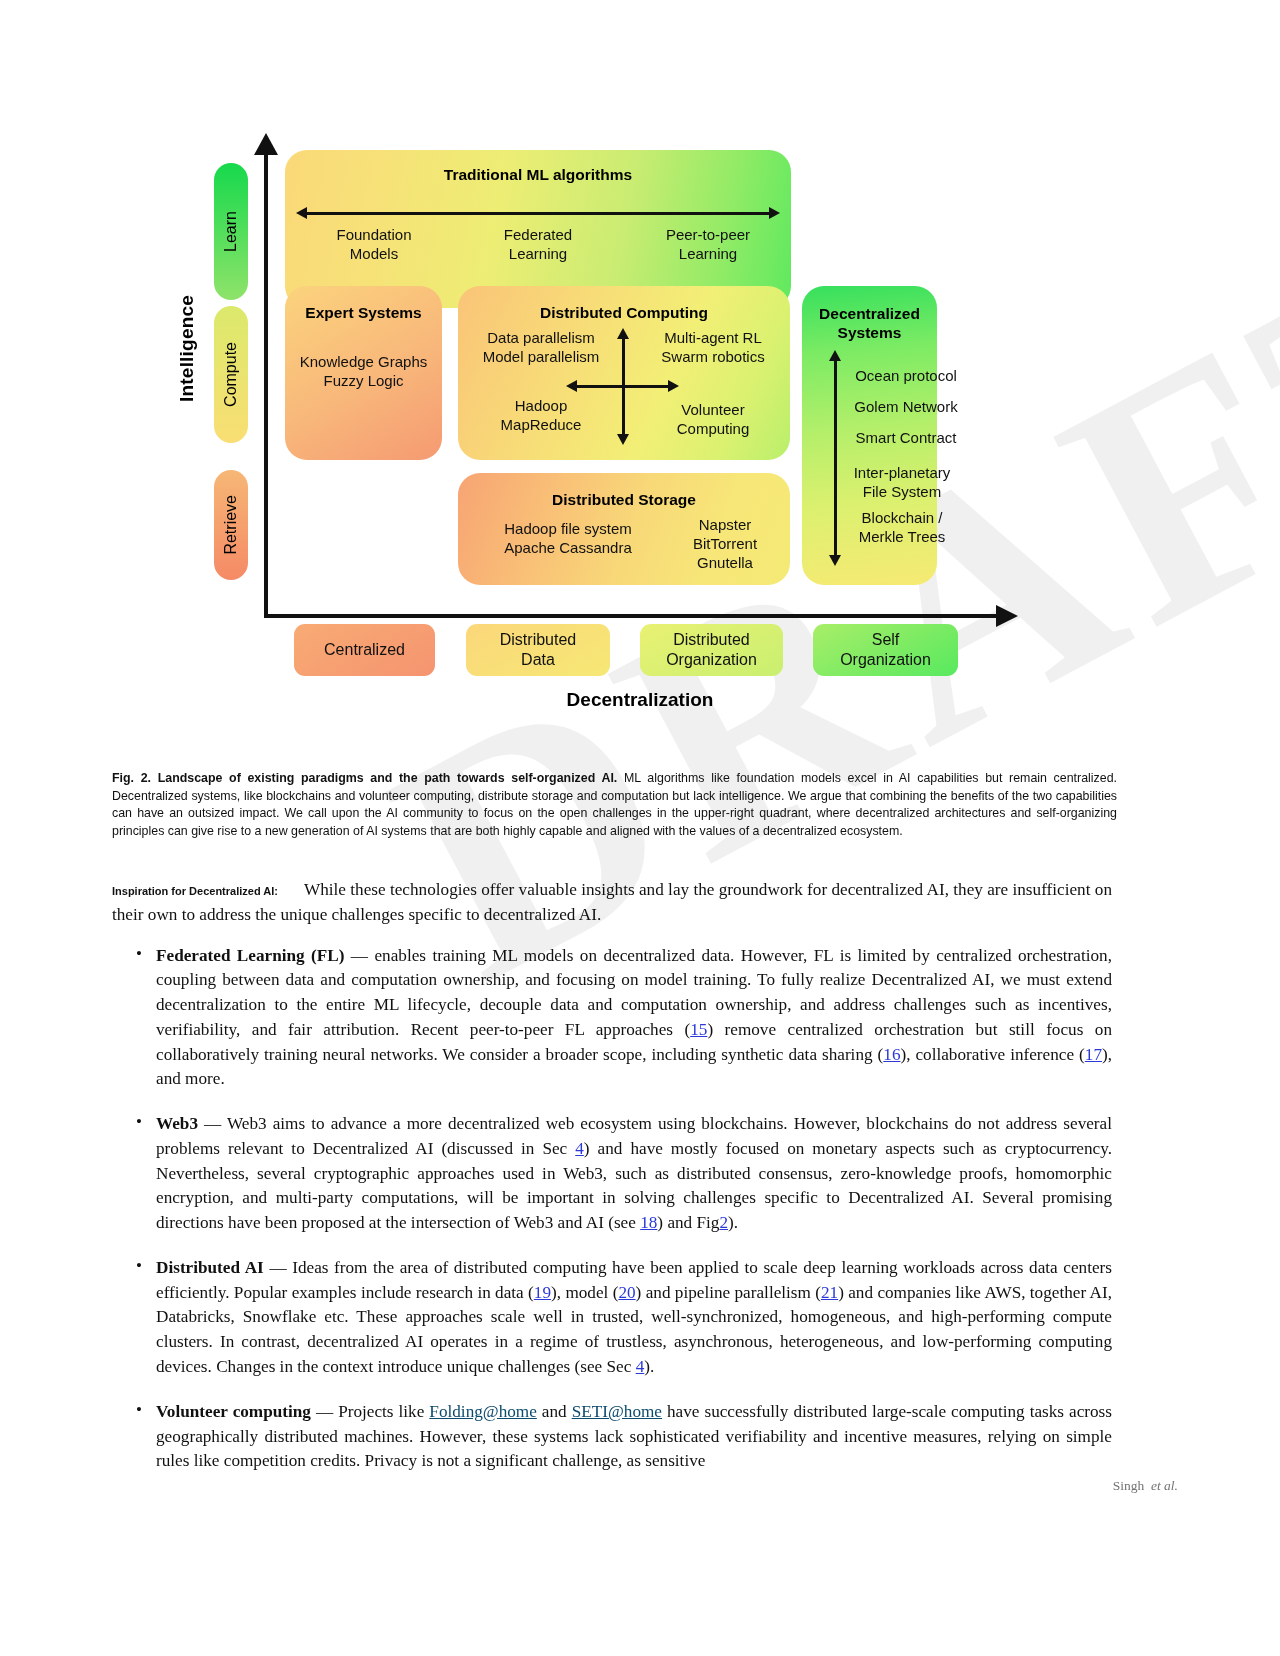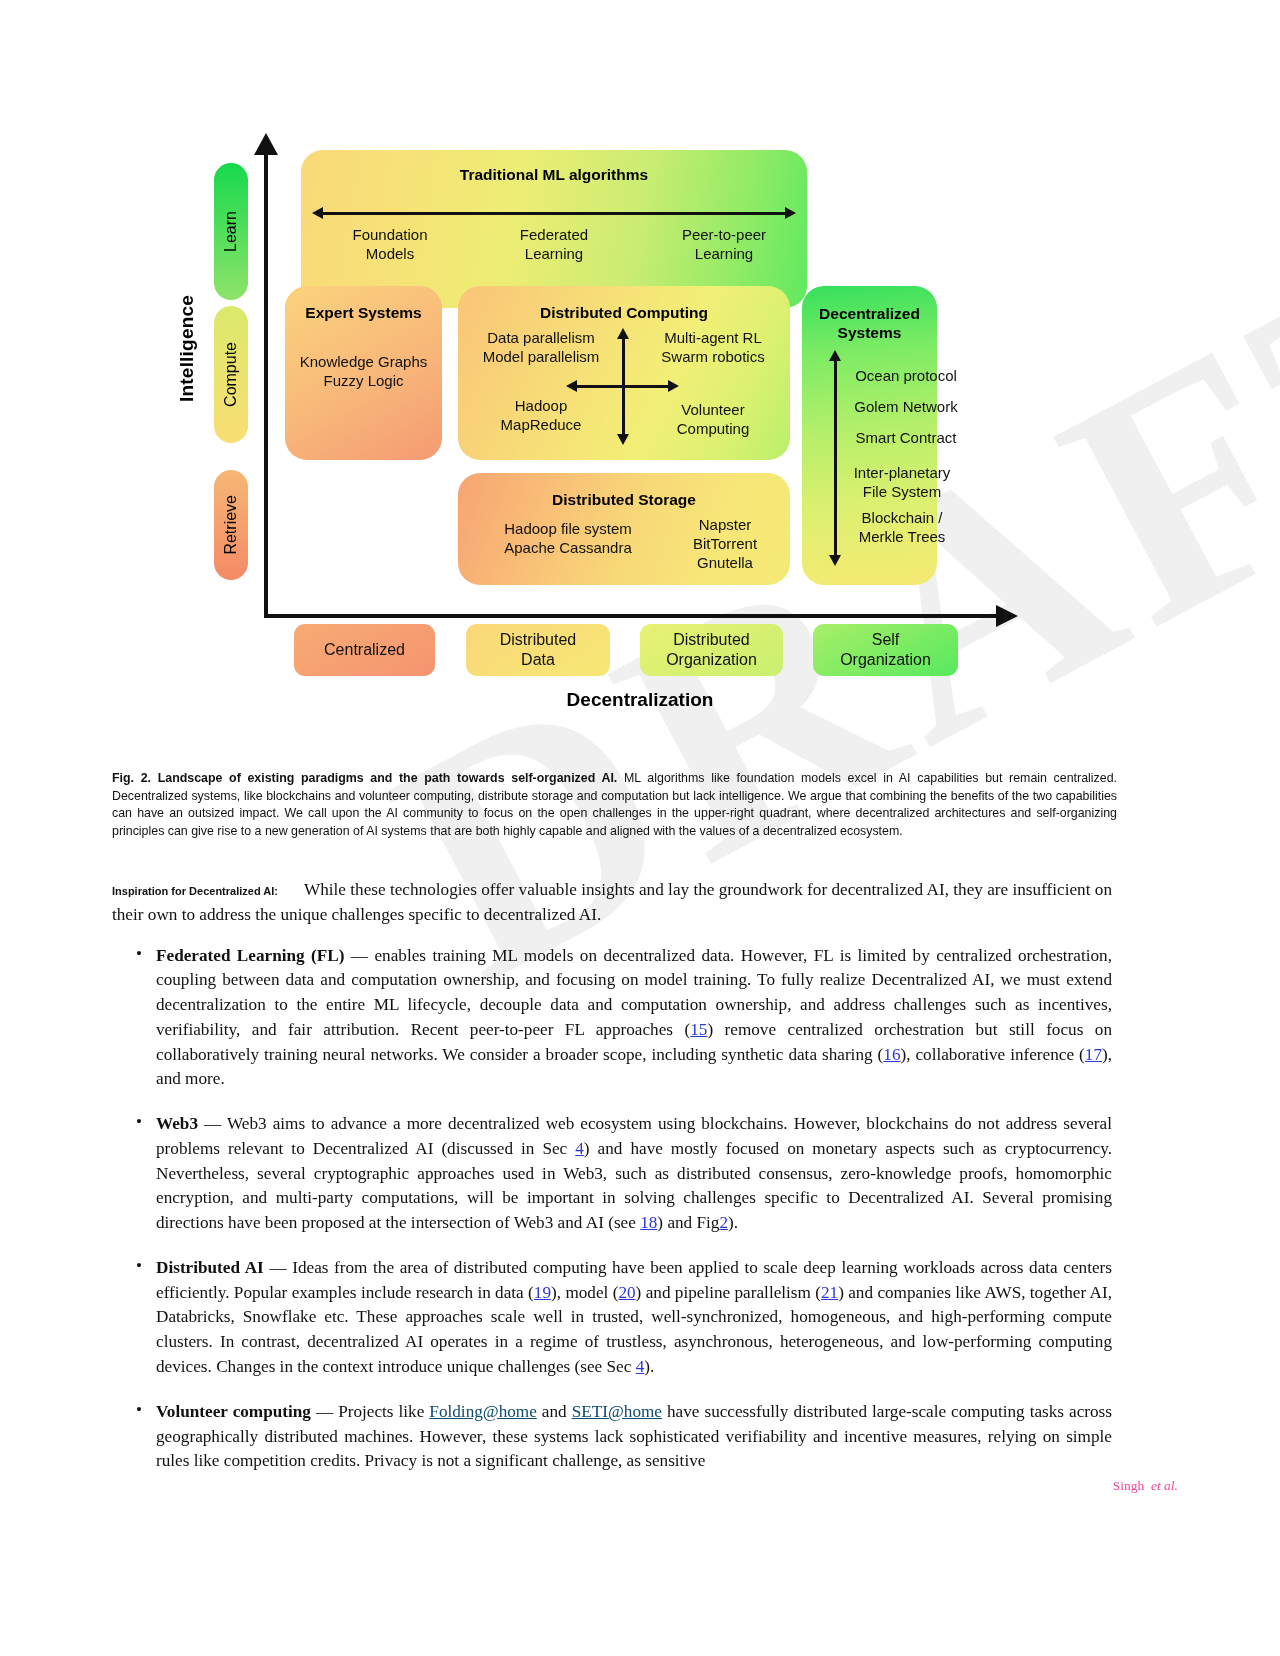--- a/index.html
+++ b/index.html
@@ -63,21 +63,21 @@
   .bx-title{
     position:absolute;left:0;right:0;text-align:center;
     font-family:"Liberation Sans",sans-serif;font-size:15.5px;font-weight:700;color:#000;
   }
   .bx-txt{
     position:absolute;text-align:center;
     font-family:"Liberation Sans",sans-serif;font-size:15px;color:#111;line-height:1.28;
   }
 
   #box-ml{left:285px;top:150px;width:506px;height:158px;
-    background:linear-gradient(100deg,#fad978 0%,#f7e178 18%,#eded74 42%,#caec72 66%,#93eb66 85%,#5fe95f 100%);margin-left:16px;}
+    background:linear-gradient(100deg,#fad978 0%,#f7e178 18%,#eded74 42%,#caec72 66%,#93eb66 85%,#5fe95f 100%);}
   #box-dai{left:802px;top:160px;width:163px;height:104px;border-radius:82px/52px;
     background:linear-gradient(135deg,#4ce86a 0%,#2fe45d 50%,#17dd4e 100%);}
   #box-expert{left:285px;top:286px;width:157px;height:174px;
     background:linear-gradient(150deg,#fbd37d 0%,#f8b77a 55%,#f59a72 100%);}
   #box-dc{left:458px;top:286px;width:332px;height:174px;
     background:linear-gradient(115deg,#fac478 0%,#f7df77 38%,#f2ef76 62%,#dbf170 82%,#b9ef6b 100%);}
   #box-ds{left:802px;top:286px;width:135px;height:299px;
     background:linear-gradient(175deg,#36e05d 0%,#7ceb64 22%,#b5ef6a 48%,#dcf06f 72%,#f6ea73 100%);}
   #box-trad{left:285px;top:473px;width:157px;height:112px;
     background:linear-gradient(150deg,#f9bb79 0%,#f7a373 50%,#f59470 100%);}
@@ -126,21 +126,21 @@
   }
   ul.bullets > li::before{
     content:"•";position:absolute;left:24px;top:-2px;font-size:17px;color:#111;
   }
   .term{font-weight:700;}
   .ref{color:#2a38d8;}
   .link{color:#0c4a6e;}
 
   #footer{
     position:absolute;left:0;top:1478px;width:1178px;text-align:right;z-index:2;
-    font-family:"Liberation Serif",serif;font-size:13.5px;color:#ec4899;
+    font-family:"Liberation Serif",serif;font-size:13.5px;color:#737373;
   }
   #footer i{font-style:italic;}
 </style>
 </head>
 <body>
 
 <div id="watermark">DRAFT</div>
 
 <div id="figure">
 

